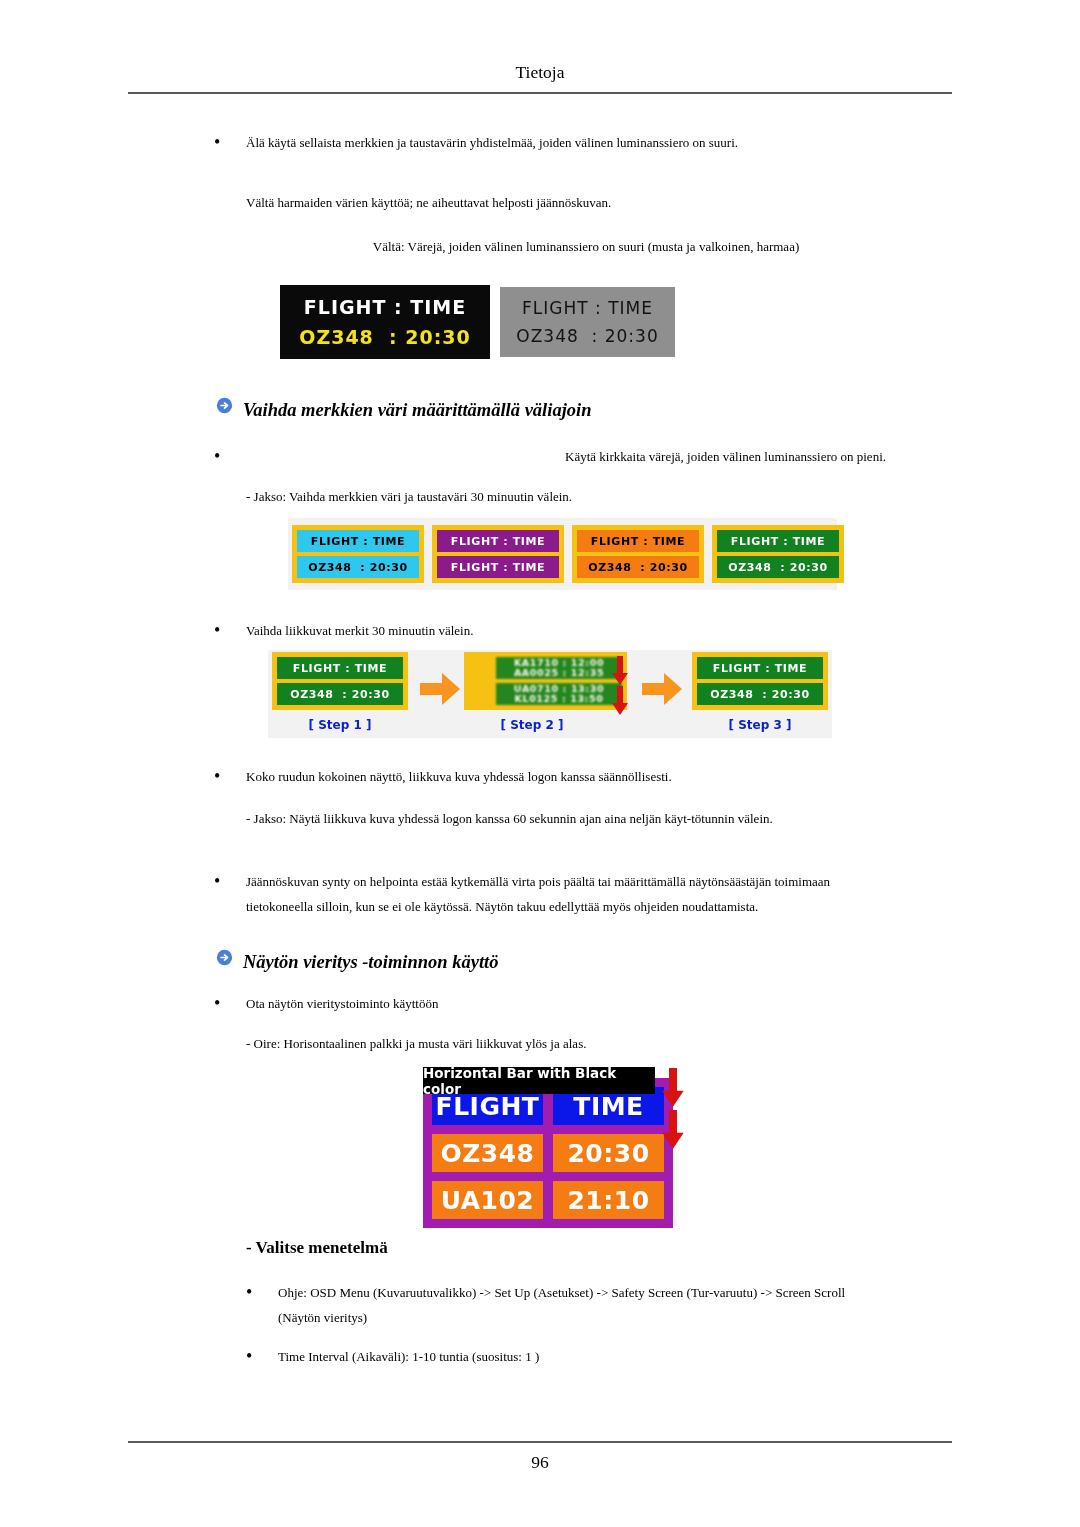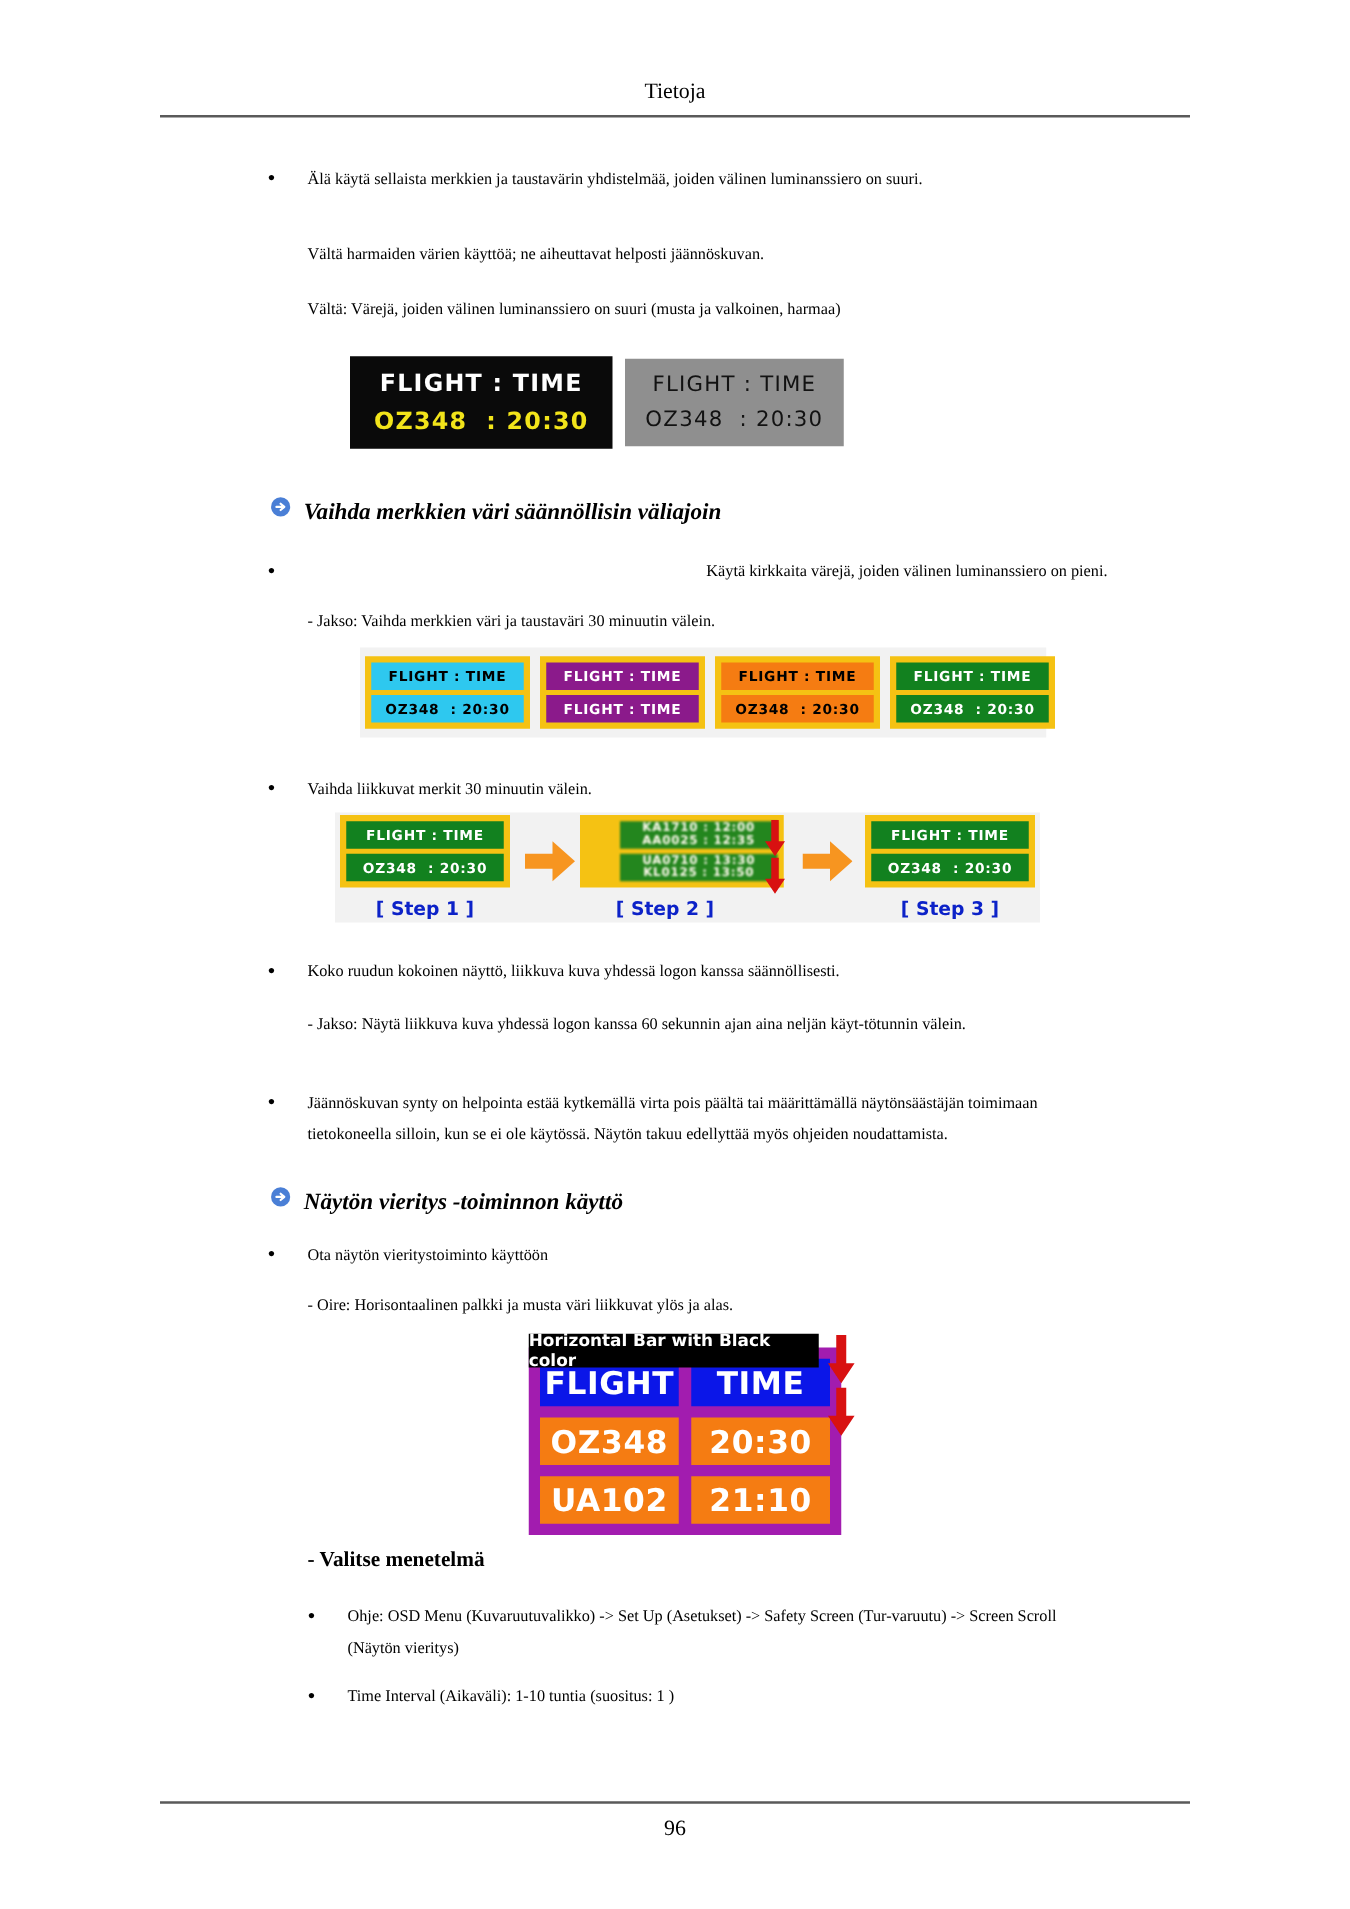--- a/index.html
+++ b/index.html
@@ -164,21 +164,21 @@
     line-height: 10px;
     font-size: 9.5px;
     filter: blur(.9px);
     opacity: .92;
   }
   .step-label {
     position: absolute;
     color: #0c22c8;
     font-family: "DejaVu Sans", sans-serif;
     font-weight: bold;
-    font-size: 15px;
+    font-size: 12px;
     white-space: pre;
     text-align: center;
   }
   .orange-arrow {
     position: absolute;
     width: 40px; height: 34px;
   }
   .red-arrow {
     position: absolute;
     width: 16px; height: 30px;
@@ -229,38 +229,38 @@
 
 <div class="page">
 
   <div class="running-head">Tietoja</div>
   <div class="rule rule-top"></div>
 
   <div class="bullet" style="left:214px; top:130px;">•</div>
   <div class="blk" style="left:246px; top:130px; width:634px;">Älä käytä sellaista merkkien ja taustavärin yhdistelmää, joiden välinen luminanssiero on suuri.</div>
 
   <div class="blk" style="left:246px; top:190px; width:660px;">Vältä harmaiden värien käyttöä; ne aiheuttavat helposti jäännöskuvan.</div>
-  <div class="blk" style="left:246px; top:234px; width:680px;">Vältä: Värejä, joiden välinen luminanssiero on suuri (musta ja valkoinen, harmaa)</div>
+  <div class="blk" style="left:246px; top:234px; width:680px;text-align:center;">Vältä: Värejä, joiden välinen luminanssiero on suuri (musta ja valkoinen, harmaa)</div>
 
   <div class="fig" style="left:280px; top:285px; width:400px; height:78px;">
     <div class="panel-dark" style="left:0; top:0; width:210px; height:74px;">
       <div class="row-line" style="color:#ffffff; font-size:19px; height:30px;">FLIGHT : TIME</div>
       <div class="row-line" style="color:#f2e41a; font-size:19px; height:30px;">OZ348  : 20:30</div>
     </div>
     <div class="panel-gray" style="left:220px; top:2px; width:175px; height:70px;">
       <div class="row-line" style="color:#121212; font-size:17px; height:28px; font-weight:normal;">FLIGHT : TIME</div>
       <div class="row-line" style="color:#121212; font-size:17px; height:28px; font-weight:normal;">OZ348  : 20:30</div>
     </div>
   </div>
 
   <svg class="arrow-icon" style="left:216px; top:397px;" viewBox="0 0 20 20">
     <circle cx="10" cy="10" r="9" fill="#4a7fd6"></circle>
     <path d="M6 10 H12 M10 7 L13.5 10 L10 13" stroke="#ffffff" stroke-width="2" fill="none" stroke-linecap="round" stroke-linejoin="round"></path>
   </svg>
-  <div class="arrow-head" style="left:243px; top:398px; width:640px;">Vaihda merkkien väri säännöllisin väliajoin</div>
+  <div class="arrow-head" style="left:243px; top:398px; width:640px;">Vaihda merkkien väri määrittämällä väliajoin</div>
 
   <div class="bullet" style="left:214px; top:444px;">•</div>
   <div class="blk" style="left:246px; top:444px; width:640px;text-align:right;">Käytä kirkkaita värejä, joiden välinen luminanssiero on pieni.</div>
   <div class="blk" style="left:246px; top:484px; width:660px;">- Jakso: Vaihda merkkien väri ja taustaväri 30 minuutin välein.</div>
 
   <div class="strip" style="left:288px; top:518px; width:545px; height:72px; gap:8px; padding-left:4px;">
 
     <div class="cpanel">
       <div class="cell" style="background:#2ec8ef; color:#000000; width:122px;">FLIGHT : TIME</div>
       <div class="cell" style="background:#2ec8ef; color:#000000; width:122px;">OZ348  : 20:30</div>

